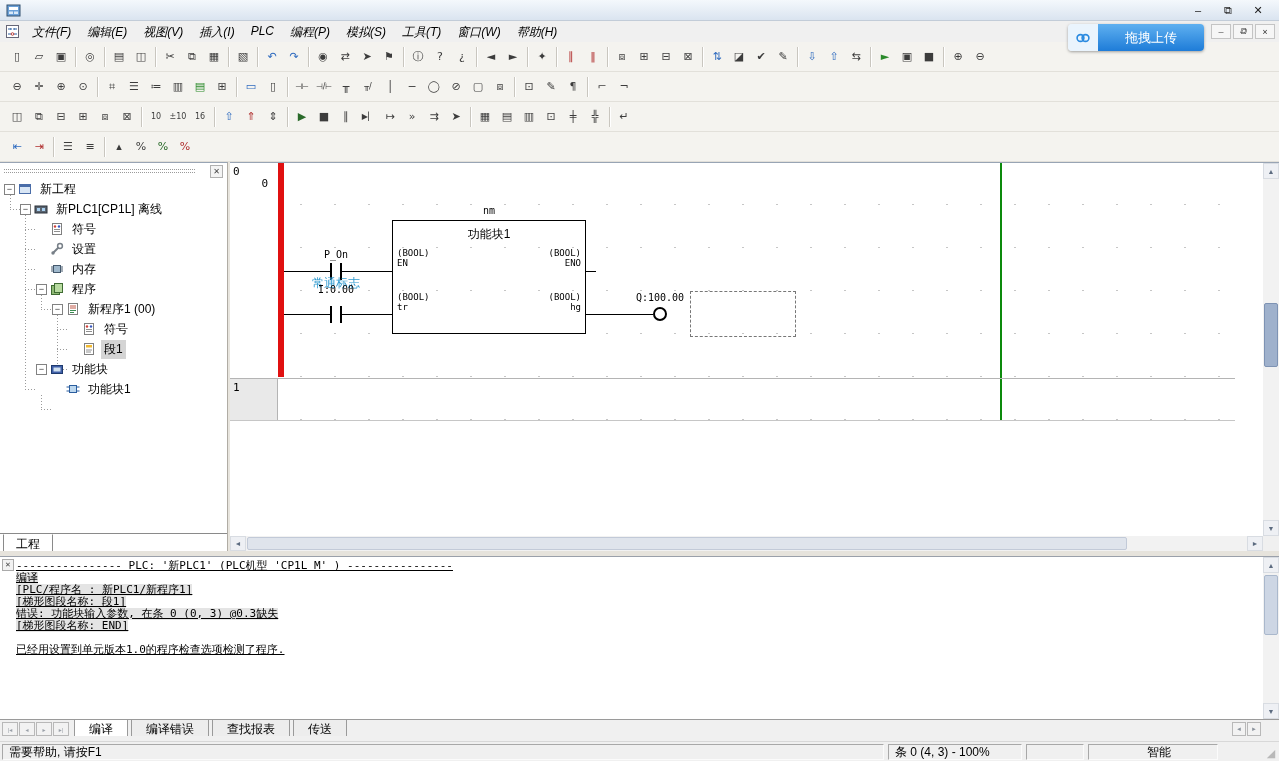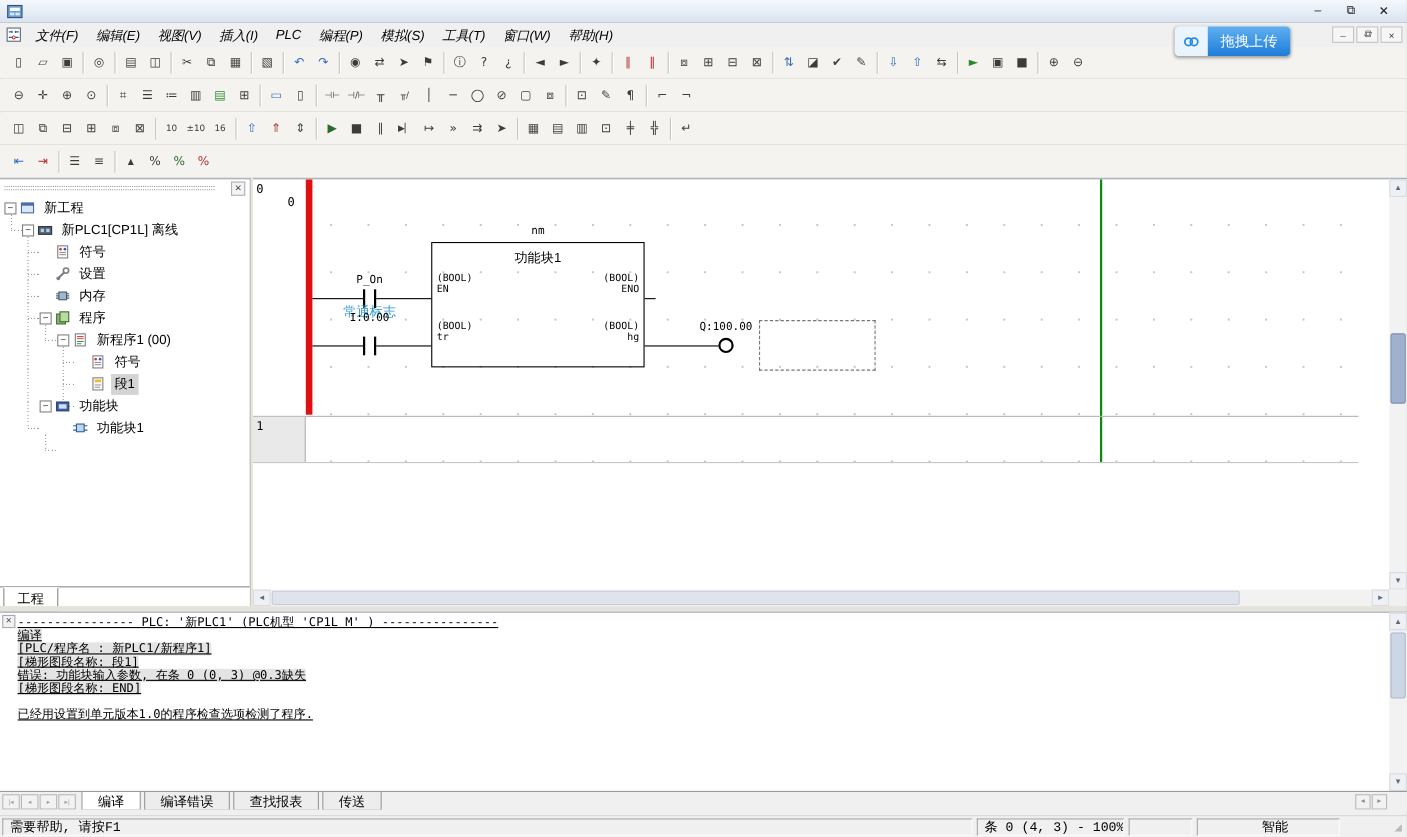--- a/index.html
+++ b/index.html
@@ -13,21 +13,21 @@
 #menubar{position:absolute;left:0;top:21px;width:1279px;height:22px;background:#f0f0f0;border-bottom:1px solid #e4e4e4;font-style:italic;}
 #mdi-icon{position:absolute;left:5px;top:3px;width:16px;height:16px;}
 #menu-items{position:absolute;left:24px;top:0;display:flex;height:22px;}
 .menu-item{padding:3px 8px;font-size:12px;white-space:nowrap;}
 #mdi-controls{position:absolute;right:4px;top:3px;display:flex;gap:2px;}
 .mdi-btn{width:20px;height:15px;border:1px solid #c4c4c4;background:#f6f6f6;font-size:9px;display:flex;align-items:center;justify-content:center;color:#333;}
 .tbrow{position:absolute;left:0;width:1279px;height:30px;background:#f4f3ef;border-bottom:1px solid #e2e0da;display:flex;align-items:center;padding-left:6px;overflow:hidden;}
 #tb1{top:42px;}#tb2{top:72px;}#tb3{top:102px;}#tb4{top:132px;}
 .tb-btn{width:22px;height:22px;flex:0 0 auto;display:flex;align-items:center;justify-content:center;font-size:11px;color:#3c3c3c;border:1px solid transparent;border-radius:2px;background:transparent;font-family:"DejaVu Sans",sans-serif;}
 .tb-sep{width:1px;height:20px;background:#c9c6bf;box-shadow:1px 0 0 #fff;margin:0 3px;flex:0 0 auto;}
-#upload-overlay{position:absolute;left:1068px;top:24px;width:105px;height:27px;z-index:60;display:flex;border-radius:4px;box-shadow:0 1px 3px rgba(0,0,0,.35);}
+#upload-overlay{position:absolute;left:1068px;top:24px;width:136px;height:27px;z-index:60;display:flex;border-radius:4px;box-shadow:0 1px 3px rgba(0,0,0,.35);}
 .ov-badge{width:30px;background:#eaf4fd;border-radius:4px 0 0 4px;display:flex;align-items:center;justify-content:center;}
 .ov-btn{flex:1;background:linear-gradient(#5fb0f0,#1e7cd8);border-radius:0 4px 4px 0;color:#fff;font-size:13px;display:flex;align-items:center;justify-content:center;white-space:nowrap;}
 #tree{position:absolute;left:0;top:162px;width:228px;height:389px;background:#fff;border-right:1px solid #b0aca4;border-top:1px solid #98a4b4;}
 #tree-grip{position:absolute;left:0;top:0;width:100%;height:16px;}
 .grip-line{position:absolute;left:4px;right:32px;height:0;border-top:1px dotted #9a9a9a;}
 .gl1{top:6px;}.gl2{top:9px;}
 #tree-close{position:absolute;right:4px;top:2px;width:13px;height:13px;border:1px solid #b0b0b0;font-size:8px;line-height:11px;text-align:center;color:#444;background:#f4f4f4;}
 #tree-body{position:absolute;left:0;top:16px;right:0;bottom:18px;overflow:hidden;}
 .tree-row{display:flex;align-items:center;height:20px;position:relative;z-index:2;}
 .tree-row.sel .tree-lbl{background:#d4d4d4;}
@@ -94,21 +94,21 @@
 #ov-thumb{position:absolute;left:1px;top:18px;width:14px;height:60px;background:#cdd6e4;border:1px solid #aab8cc;border-radius:2px;}
 #out-tabs{position:absolute;left:0;top:162px;width:1279px;height:18px;background:#f0f0f0;border-top:1px solid #9a9a9a;}
 #vcr{position:absolute;left:2px;top:2px;display:flex;}
 .vcr-btn{width:16px;height:14px;border:1px solid #b8b8b8;background:#f2f2f2;color:#9aa0a8;font-size:6px;display:flex;align-items:center;justify-content:center;margin-right:1px;}
 #otabs{position:absolute;left:74px;top:0;display:flex;height:18px;}
 .otab{padding:1px 14px 0;font-size:12px;border-left:1px solid #9a9a9a;border-right:1px solid #9a9a9a;border-bottom:1px solid #9a9a9a;background:#ededed;margin-right:3px;height:17px;white-space:nowrap;}
 .otab.active{background:#fff;}
 #tab-scroll{position:absolute;right:18px;top:2px;display:flex;gap:1px;}
 .ts-btn{width:14px;height:14px;border:1px solid #b8b8b8;background:#f2f2f2;color:#8a929c;font-size:6px;display:flex;align-items:center;justify-content:center;}
 #resize-band{position:absolute;left:0;top:736px;width:1279px;height:5px;background:#f0f0f0;}
-#statusbar{position:absolute;left:0;top:741px;width:1279px;height:20px;background:#f0f0f0;border-top:1px solid #d8d8d8;font-family:Liberation Mono, monospace;}
+#statusbar{position:absolute;left:0;top:741px;width:1279px;height:20px;background:#f0f0f0;border-top:1px solid #d8d8d8;}
 .sb{position:absolute;top:2px;height:16px;border:1px solid;border-color:#a8a8a8 #fbfbfb #fbfbfb #a8a8a8;font-size:12px;line-height:14px;padding-left:6px;white-space:nowrap;overflow:hidden;}
 #sb1{left:2px;width:882px;}
 #sb2{left:888px;width:134px;}
 #sb3{left:1026px;width:58px;}
 #sb4{left:1088px;width:130px;text-align:center;padding-left:12px;}
 #sb-grip{position:absolute;right:1px;bottom:1px;width:14px;height:14px;color:#b8b8b8;font-size:11px;line-height:14px;text-align:center;}
 </style>
 </head>
 <body>
 

